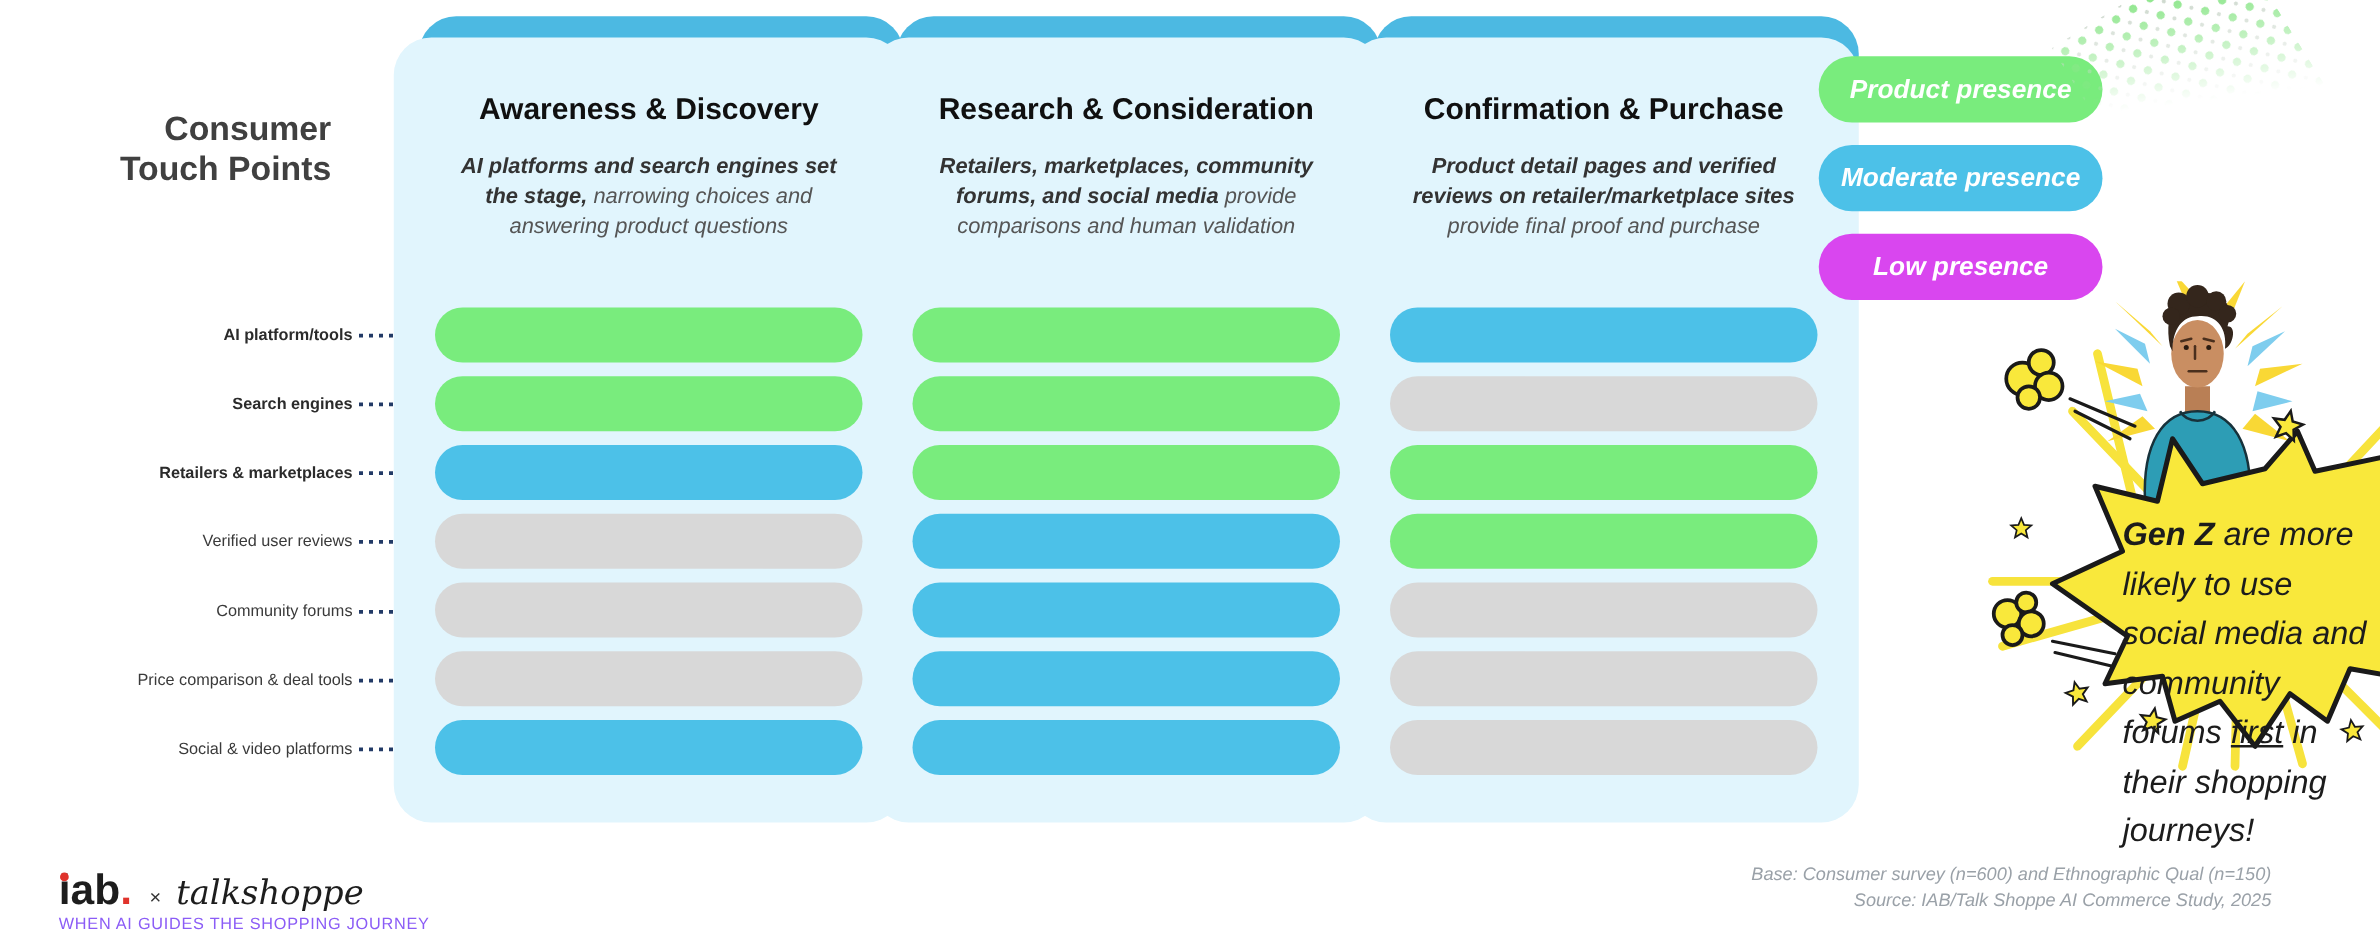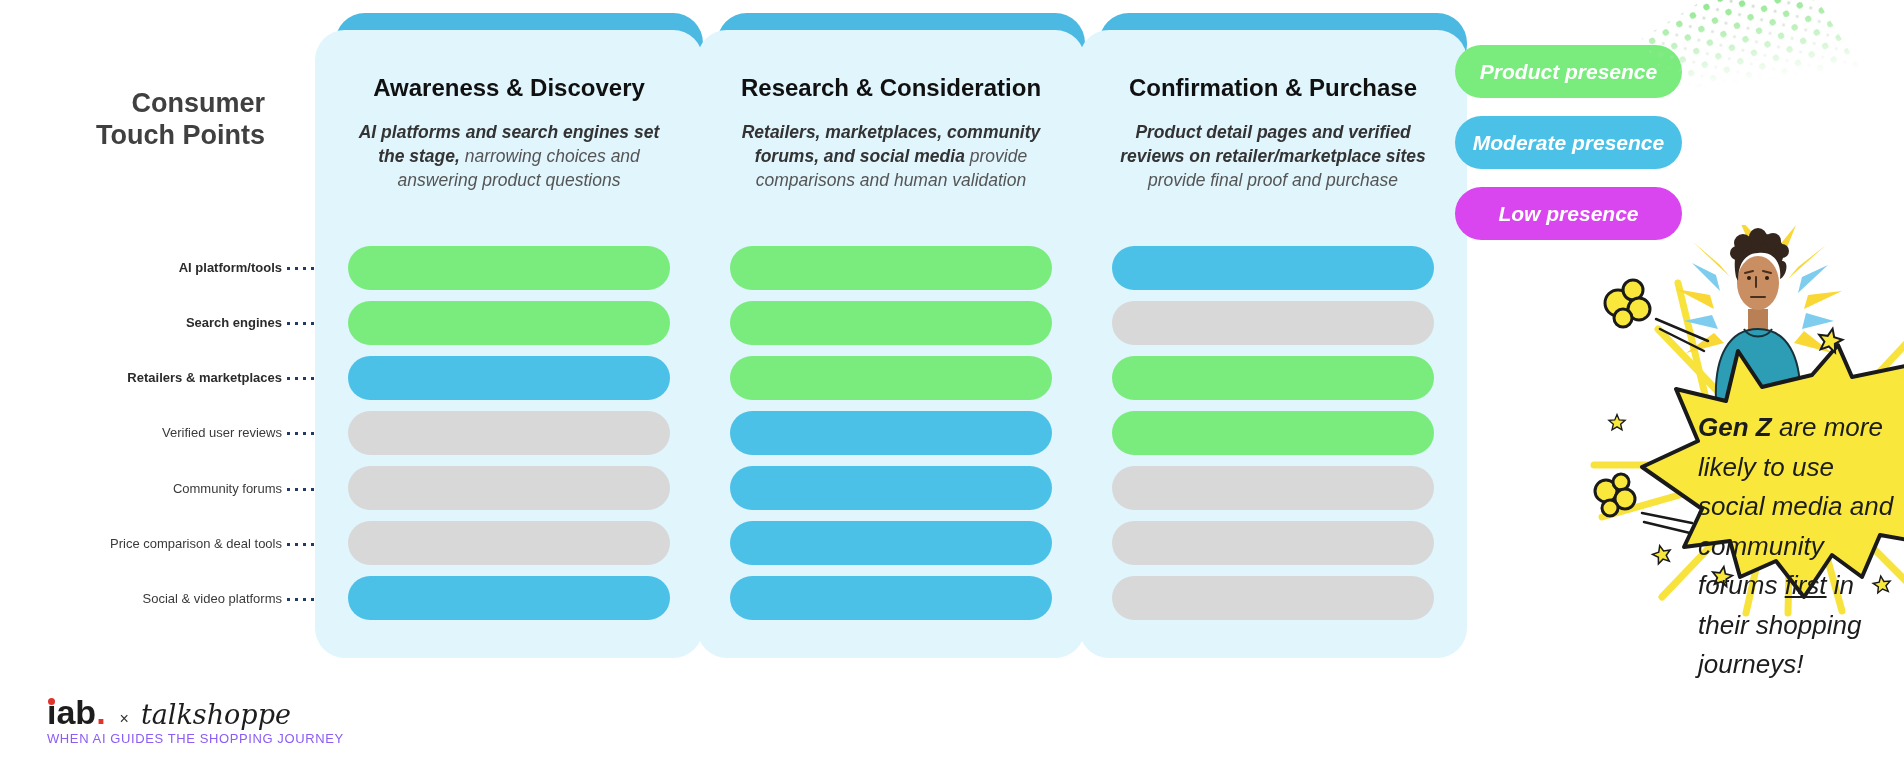--- a/index.html
+++ b/index.html
@@ -7,21 +7,21 @@
           font-family:"Liberation Sans",sans-serif;}
 
   
   .main-title{position:absolute;left:0;top:88px;width:265px;text-align:right;
               font-size:27px;font-weight:700;color:#404040;line-height:1.18;}
   .row-label{position:absolute;left:2px;width:280px;text-align:right;font-size:13px;
              color:#3a3a3a;line-height:24px;}
   .row-label[data-bold="true"]{font-weight:700;color:#2b2b2b;}
 
   
-  .card{position:absolute;top:13px;width:388px;height:645px;}
+  .card{position:absolute;top:13px;width:388px;height:645px;padding-left:20px;}
   .card .cap{position:absolute;top:0;left:20px;right:0;height:62px;background:#4cb9e2;border-radius:30px;}
   .card .body{position:absolute;top:17px;left:0;right:0;bottom:0;background:#e1f5fd;border-radius:30px;}
   .card-1{left:315px;} .card-2{left:697px;} .card-3{left:1079px;}
   .stage-title{margin:44px 10px 0;text-align:center;font-size:24px;font-weight:700;color:#101010;}
   .stage-desc{margin:18px auto 0;width:318px;text-align:center;font-style:italic;
               font-size:17.5px;line-height:1.38;color:#555;}
   .stage-desc .lead{font-weight:700;color:#333;}
   .pills{position:absolute;left:33px;right:33px;top:233px;display:flex;flex-direction:column;gap:11px;}
   .pill{height:44px;border-radius:22px;background:#d8d8d8;}
   .pill[data-level="strong"]{background:#79ec7d;}
@@ -287,14 +287,18 @@
 
   <div class="callout-text"><span class="b">Gen Z</span><span> are more likely to use social media and community forums </span><span class="u">first</span><span> in their shopping journeys!</span></div>
 
   <div class="brand-row">
     <span class="iab-logo"><span>iab</span><span class="dot">.</span><span class="iab-idot"></span></span>
     <span class="brand-x">×</span>
     <span class="talkshoppe">talkshoppe</span>
   </div>
   <div class="tagline">WHEN AI GUIDES THE SHOPPING JOURNEY</div>
 
+  <div class="source-block">
+    <div>Base: Consumer survey (n=600) and Ethnographic Qual (n=150)</div>
+    <div>Source: IAB/Talk Shoppe AI Commerce Study, 2025</div>
+  </div>
 
 </div>
 
 </body></html>

